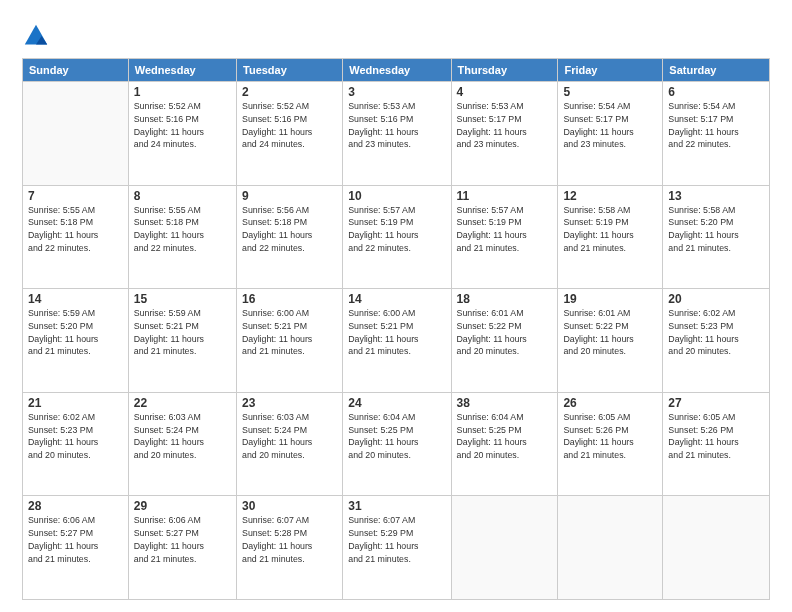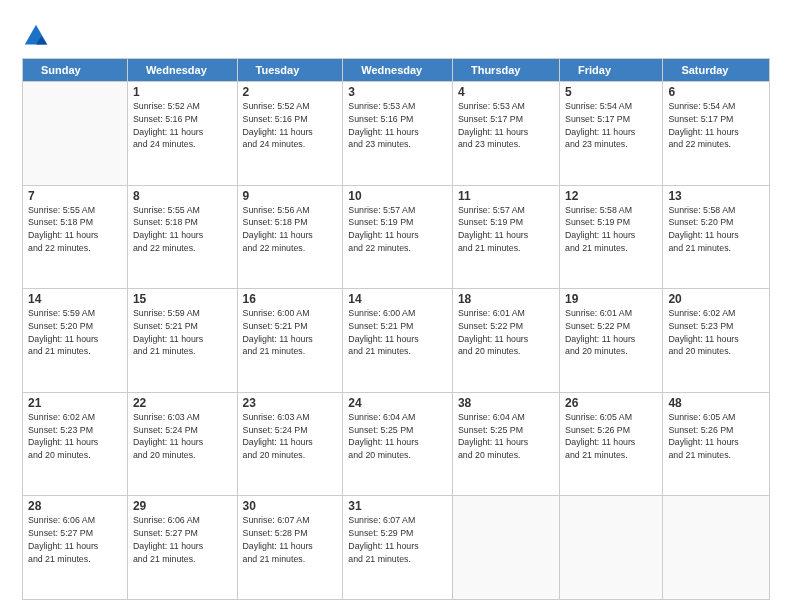--- a/index.html
+++ b/index.html
@@ -64,21 +64,21 @@
     .calendar {
       flex: 1;
       border-collapse: collapse;
       width: 100%;
       font-size: 9.5px;
     }
     .calendar th {
       background: #3d7fc1;
       color: #fff;
       text-align: left;
-      padding: 5px 18px;
+      padding: 5px 6px;
       font-size: 11px;
       font-weight: bold;
       border: 1px solid #ccc;
     }
     .calendar td {
       vertical-align: top;
       border: 1px solid #ccc;
       padding: 3px 5px;
       width: 113px;
       height: 82px;
@@ -243,21 +243,21 @@
           </td>
           <td>
             <span class="day-num">38</span>
             <div class="day-info">Sunrise: 6:04 AM<br>Sunset: 5:25 PM<br>Daylight: 11 hours<br>and 20 minutes.</div>
           </td>
           <td>
             <span class="day-num">26</span>
             <div class="day-info">Sunrise: 6:05 AM<br>Sunset: 5:26 PM<br>Daylight: 11 hours<br>and 21 minutes.</div>
           </td>
           <td>
-            <span class="day-num">48</span>
+            <span class="day-num">27</span>
             <div class="day-info">Sunrise: 6:05 AM<br>Sunset: 5:26 PM<br>Daylight: 11 hours<br>and 21 minutes.</div>
           </td>
         </tr>
         <tr class="week-row">
           <td>
             <span class="day-num">28</span>
             <div class="day-info">Sunrise: 6:06 AM<br>Sunset: 5:27 PM<br>Daylight: 11 hours<br>and 21 minutes.</div>
           </td>
           <td>
             <span class="day-num">29</span>

